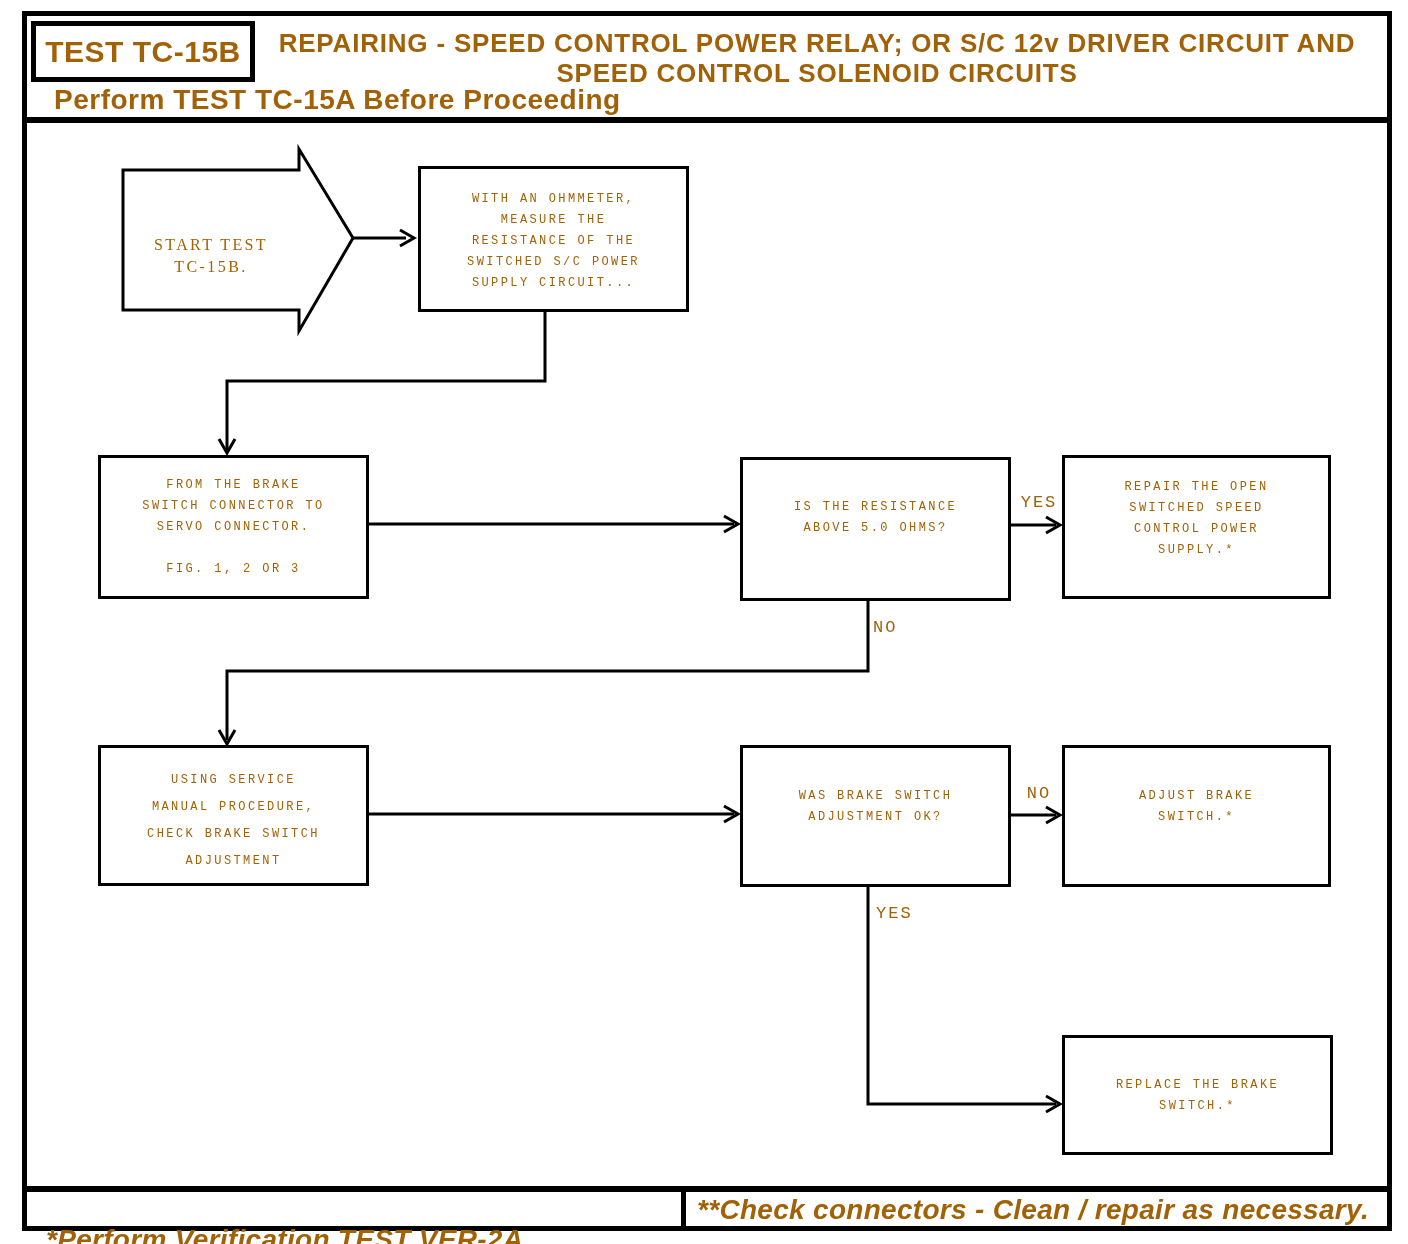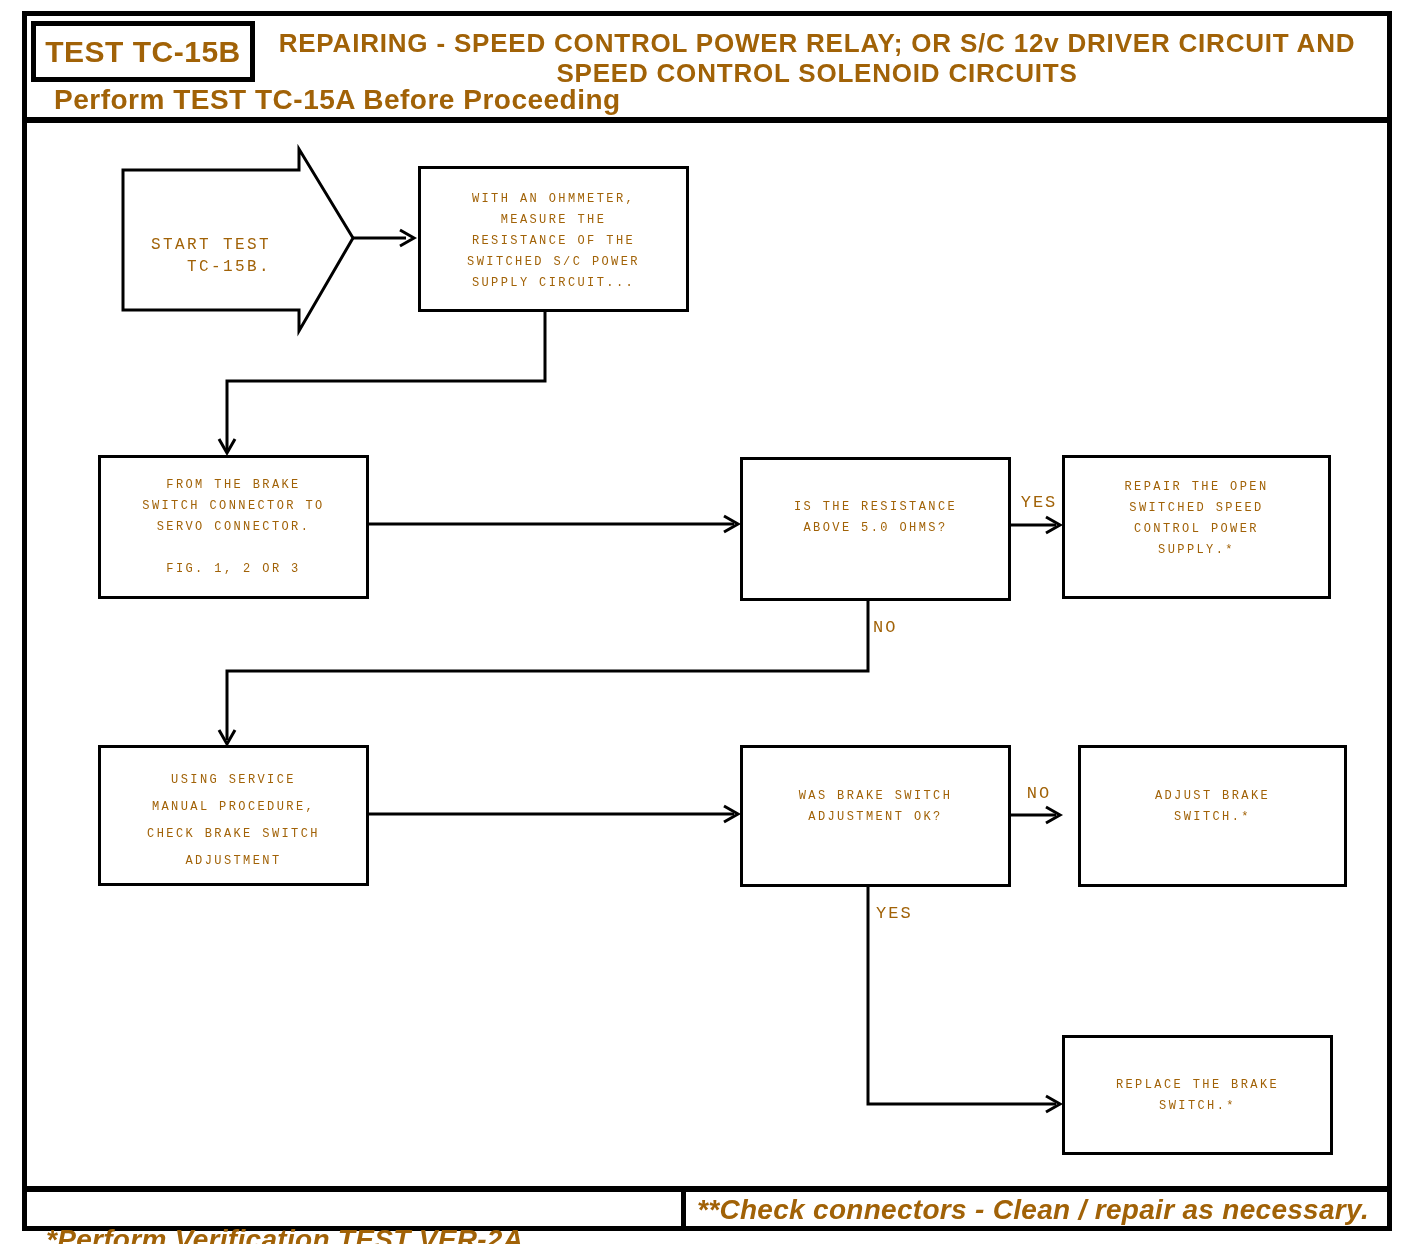--- a/index.html
+++ b/index.html
@@ -36,29 +36,29 @@
   .flow-svg { position:absolute; left:0; top:0; pointer-events:none; }
   .node {
     position:absolute; box-sizing:border-box; border:3px solid #000; background:#fff;
     font-size:12px; letter-spacing:2.4px; line-height:21px;
     text-align:center; white-space:pre-line;
   }
   .start-label {
     position:absolute; left:123px; top:170px; width:176px; height:172px;
     display:flex; align-items:center; justify-content:center;
     font-size:16px; letter-spacing:2.4px; line-height:22px;
-    text-align:right; white-space:pre-line;
+    text-align:center; white-space:pre-line;font-family:Liberation Serif, serif;
   }
   .node-measure   { left:418px;  top:166px;  width:271px; height:146px; padding-top:20px; }
   .node-frombrake { left:98px;   top:455px;  width:271px; height:144px; padding-top:17px; }
   .node-resq      { left:740px;  top:457px;  width:271px; height:144px; padding-top:37px; }
   .node-repair    { left:1062px; top:455px;  width:269px; height:144px; padding-top:19px; }
   .node-check     { left:98px;   top:745px;  width:271px; height:141px; padding-top:19px; line-height:27px; }
   .node-adjq      { left:740px;  top:745px;  width:271px; height:142px; padding-top:38px; }
-  .node-adjust    { left:1062px; top:745px;  width:269px; height:142px; padding-top:38px;margin-left:16px; }
+  .node-adjust    { left:1062px; top:745px;  width:269px; height:142px; padding-top:38px; }
   .node-replace   { left:1062px; top:1035px; width:271px; height:120px; padding-top:37px; }
 
   .edge-label {
     position:absolute; font-size:17px; letter-spacing:2px; background:#fff;
   }
   .lbl-yes1 { left:1016px; top:493px; width:46px; text-align:center; }
   .lbl-no1  { left:873px;  top:618px; }
   .lbl-no2  { left:1018px; top:784px; width:42px; text-align:center; }
   .lbl-yes2 { left:876px;  top:904px; }
 

